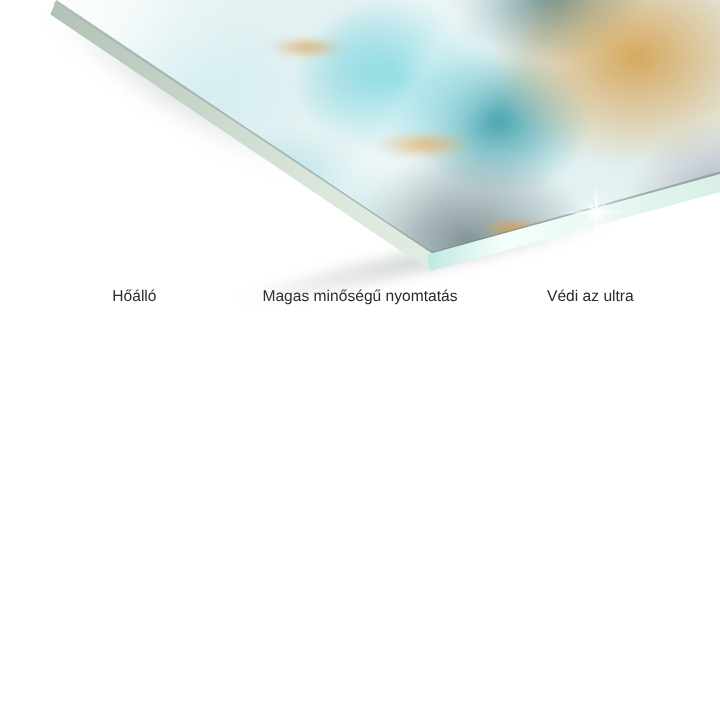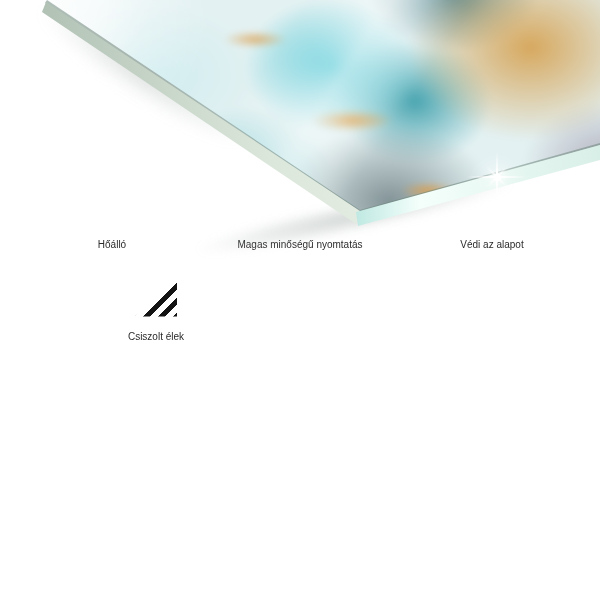--- a/index.html
+++ b/index.html
@@ -85,21 +85,21 @@
   .desc{
     margin:12px 0 0 40px;width:524px;
     font-size:13.5px;line-height:24px;color:#3a3a3a;
   }
 
   
   .features{margin:21px 0 0 40px;width:528px;display:flex;flex-wrap:wrap;}
   .cell{display:flex;flex-direction:column;align-items:center;justify-content:flex-end;margin-bottom:24px;}
   .c1{width:144px}.c2{width:232px}.c3{width:152px}
   .icon-box{height:48px;display:flex;align-items:center;justify-content:center;margin-bottom:9px;}
-  .feat-label{font-size:10px;color:#2b2b2b;white-space:nowrap;}
+  .feat-label{font-size:13px;color:#2b2b2b;white-space:nowrap;}
   .icon-stroke{stroke:#141414;fill:none;stroke-width:2.2;stroke-linecap:round;stroke-linejoin:round;}
   .uhd-box{
     width:37px;height:37px;border:2.6px solid #141414;border-radius:6px;
     display:flex;flex-direction:column;align-items:center;justify-content:center;color:#141414;
   }
   .uhd-top{font-size:9.5px;font-weight:bold;line-height:10px;letter-spacing:.2px;}
   .uhd-bottom{font-size:14.5px;font-weight:bold;line-height:15px;letter-spacing:.2px;}
   .tri-hatch{
     width:42px;height:37px;
     background:repeating-linear-gradient(135deg,#141414 0 4.6px,transparent 4.6px 10.6px);
@@ -158,25 +158,19 @@
     <div class="feat-label">Magas minőségű nyomtatás</div>
   </div>
 
   <div class="cell c3">
     <div class="icon-box">
       <svg width="37" height="42" viewBox="0 0 37 42" class="icon-stroke">
         <path d="M18.5,2.5 L31.5,7 V16.5 C31.5,26.5 26,34 18.5,37.8 C11,34 5.5,26.5 5.5,16.5 V7 Z"></path>
         <polyline points="12.5,19 17,23.5 25,13.5"></polyline>
       </svg>
     </div>
-    <div class="feat-label">Védi az alapot</div>
+    <div class="feat-label">Védi az ultra</div>
   </div>
 
 
-  <div class="cell c2">
-    <div class="icon-box">
-      <div class="tri-hatch"></div>
-    </div>
-    <div class="feat-label">Csiszolt élek</div>
-  </div>
 
 
 </div>
 
 </body></html>

